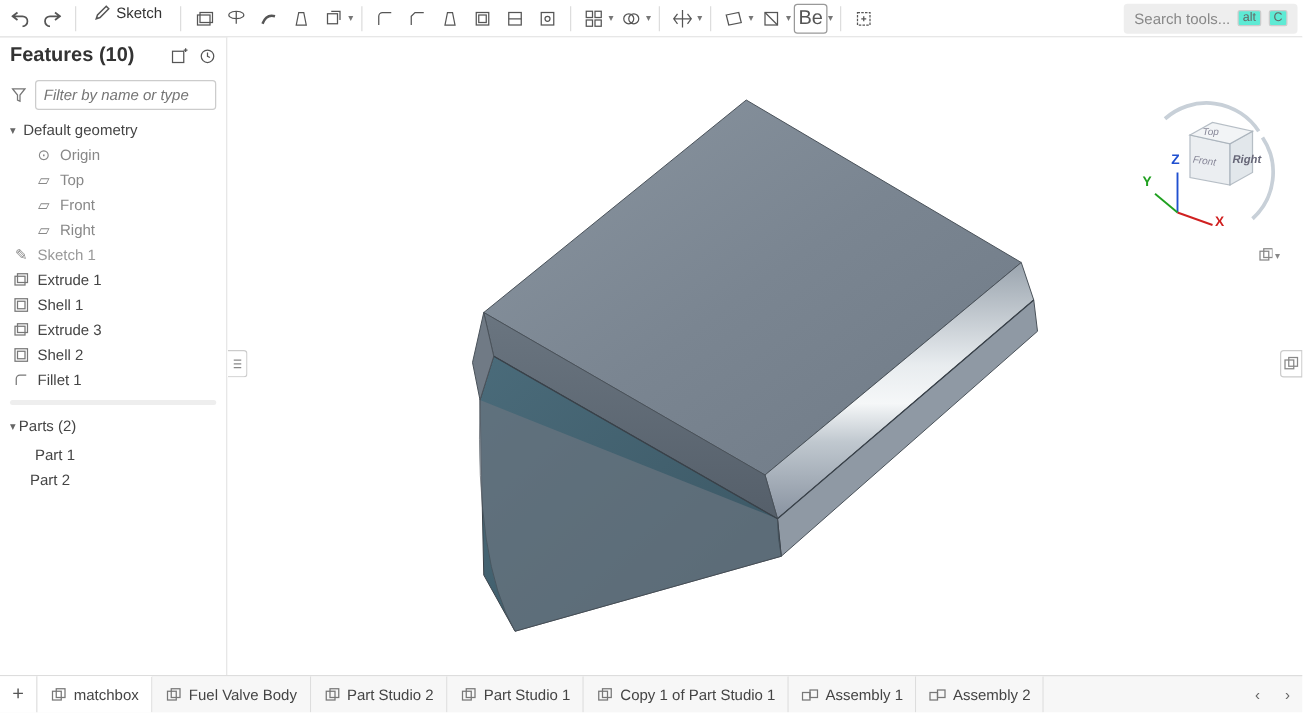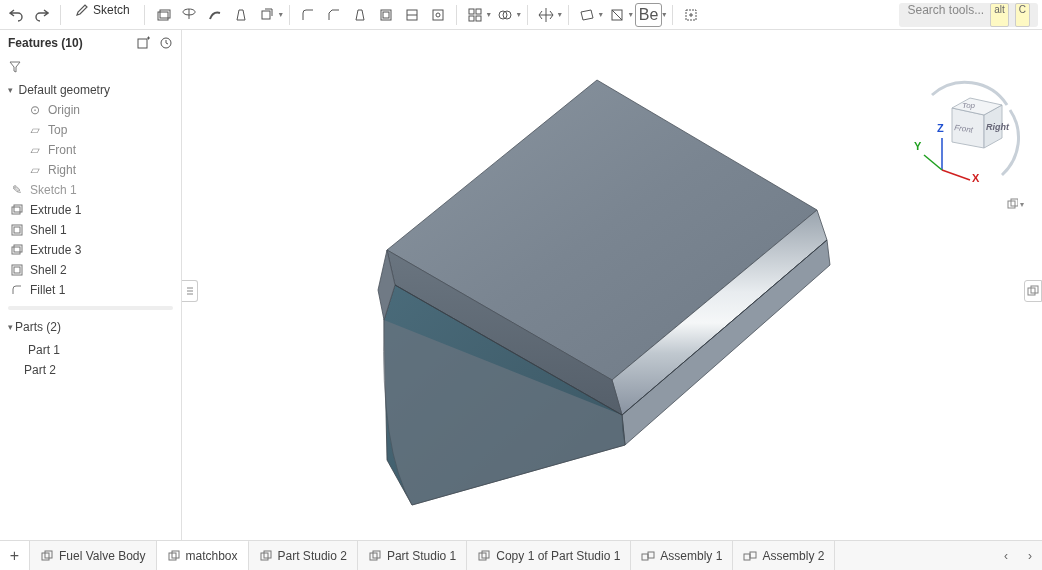--- a/index.html
+++ b/index.html
@@ -2,25 +2,25 @@
 <html><head>
 <meta charset="utf-8">
 <style>
 * { box-sizing: border-box; margin: 0; padding: 0; }
 body { font-family: "Segoe UI", Arial, sans-serif; font-size: 12px; color: #333; width: 1042px; height: 570px; overflow: hidden; background: #fff; position: relative; }
 .toolbar { height: 30px; display: flex; align-items: center; padding: 0 4px; border-bottom: 1px solid #e0e0e0; gap: 2px; }
 .tb-btn { width: 24px; height: 24px; display: flex; align-items: center; justify-content: center; border-radius: 3px; cursor: pointer; color:#555;}
 .tb-sep { width: 1px; height: 20px; background: #ddd; margin: 0 4px; }
 .sketch-btn { display: flex; align-items: flex-start; gap: 4px; padding: 0 8px; height: 24px; cursor: pointer; border-radius:3px;}
 .dd { font-size: 8px; color: #777; margin-left: -2px; cursor:pointer;}
-.search-box { margin-left: auto; background: #eee; height: 24px; display: flex; padding: 0 8px; border-radius: 3px; color: #888; gap:6px;}
-.kbd { background: #fef9c3; border: 1px solid #ccc; border-radius: 2px; padding: 0 3px; font-size: 10px; color:#666;}
+.search-box { margin-left: auto; background: #eee; height: 24px; display: flex; align-items: center; padding: 0 8px; border-radius: 3px; color: #888; gap:6px;}
+.kbd { background: #5eead4; border: 1px solid #ccc; border-radius: 2px; padding: 0 3px; font-size: 10px; color:#666;}
 .main { display: flex; height: 510px; }
 .sidebar { width: 182px; border-right: 1px solid #e0e0e0; display: flex; flex-direction: column; }
-.sb-header { display: flex; align-items: center; padding: 6px 8px; font-weight: bold; font-size: 12px; }
+.sb-header { display: flex; align-items: center; padding: 6px 8px; font-weight: bold; font-size: 16px; }
 .sb-header .icons { margin-left: auto; display: flex; gap: 8px; color:#555;}
 .filter-row { display: flex; align-items: center; padding: 4px 8px; gap: 6px; }
 .filter-row input { flex: 1; border: 1px solid #ccc; border-radius: 3px; padding: 4px 6px; font-size: 12px; font-style: italic; color: #999; width:100%;}
 .tree { padding: 2px 0; }
 .tree-item { display: flex; align-items: center; padding: 3px 8px; gap: 6px; cursor: pointer; color:#444;}
 .tree-item.parent { font-size: 12px; }
 .tree-item.child { padding-left: 28px; color: #888; }
 .tree-item.feat { padding-left: 10px; color:#444;}
 .chev { font-size: 9px; color: #666; }
 .ico { width: 14px; height: 14px; display:inline-flex; align-items:center; justify-content:center; color:#888;}
@@ -197,20 +197,21 @@
             </svg>
           </span>
       </span>
     </div>
     <div class="filter-row">
       <span class="ico">
           <svg width="12" height="12" viewBox="0 0 12 12">
             <path d="M1 1 h10 L7 6 v5 l-2 -1 V6 Z" fill="none" stroke="#777"></path>
           </svg>
         </span>
+      <input type="text" placeholder="Filter by name or type" style="">
     </div>
     <div class="tree">
       <div class="tree-item parent">
           <span class="chev">▾</span>
           <span>Default geometry</span>
         </div>
       <div class="tree-item child">
           <span class="ico">⊙</span>
           <span>Origin</span>
         </div>
@@ -373,37 +374,37 @@
 <div class="right-handle">
     <svg width="14" height="14">
       <rect x="2" y="4" width="7" height="7" fill="none" stroke="#888"></rect>
       <rect x="5" y="2" width="7" height="7" fill="none" stroke="#888"></rect>
     </svg>
   </div>
 
 <div class="tabs">
   <div class="tab-add">+</div>
   <div id="tab-container" style="display:flex;overflow:hidden">
-      <div class="tab">
+      <div class="tab active">
         <span>
           <svg width="14" height="14">
             <rect x="2" y="4" width="7" height="7" fill="none" stroke="#777"></rect>
             <rect x="5" y="2" width="7" height="7" fill="none" stroke="#777"></rect>
           </svg>
         </span>
-        <span>Fuel Valve Body</span>
-      </div>
-      <div class="tab active">
+        <span>matchbox</span>
+      </div>
+      <div class="tab">
         <span>
           <svg width="14" height="14">
             <rect x="2" y="4" width="7" height="7" fill="none" stroke="#777"></rect>
             <rect x="5" y="2" width="7" height="7" fill="none" stroke="#777"></rect>
           </svg>
         </span>
-        <span>matchbox</span>
+        <span>Fuel Valve Body</span>
       </div>
       <div class="tab">
         <span>
           <svg width="14" height="14">
             <rect x="2" y="4" width="7" height="7" fill="none" stroke="#777"></rect>
             <rect x="5" y="2" width="7" height="7" fill="none" stroke="#777"></rect>
           </svg>
         </span>
         <span>Part Studio 2</span>
       </div>

